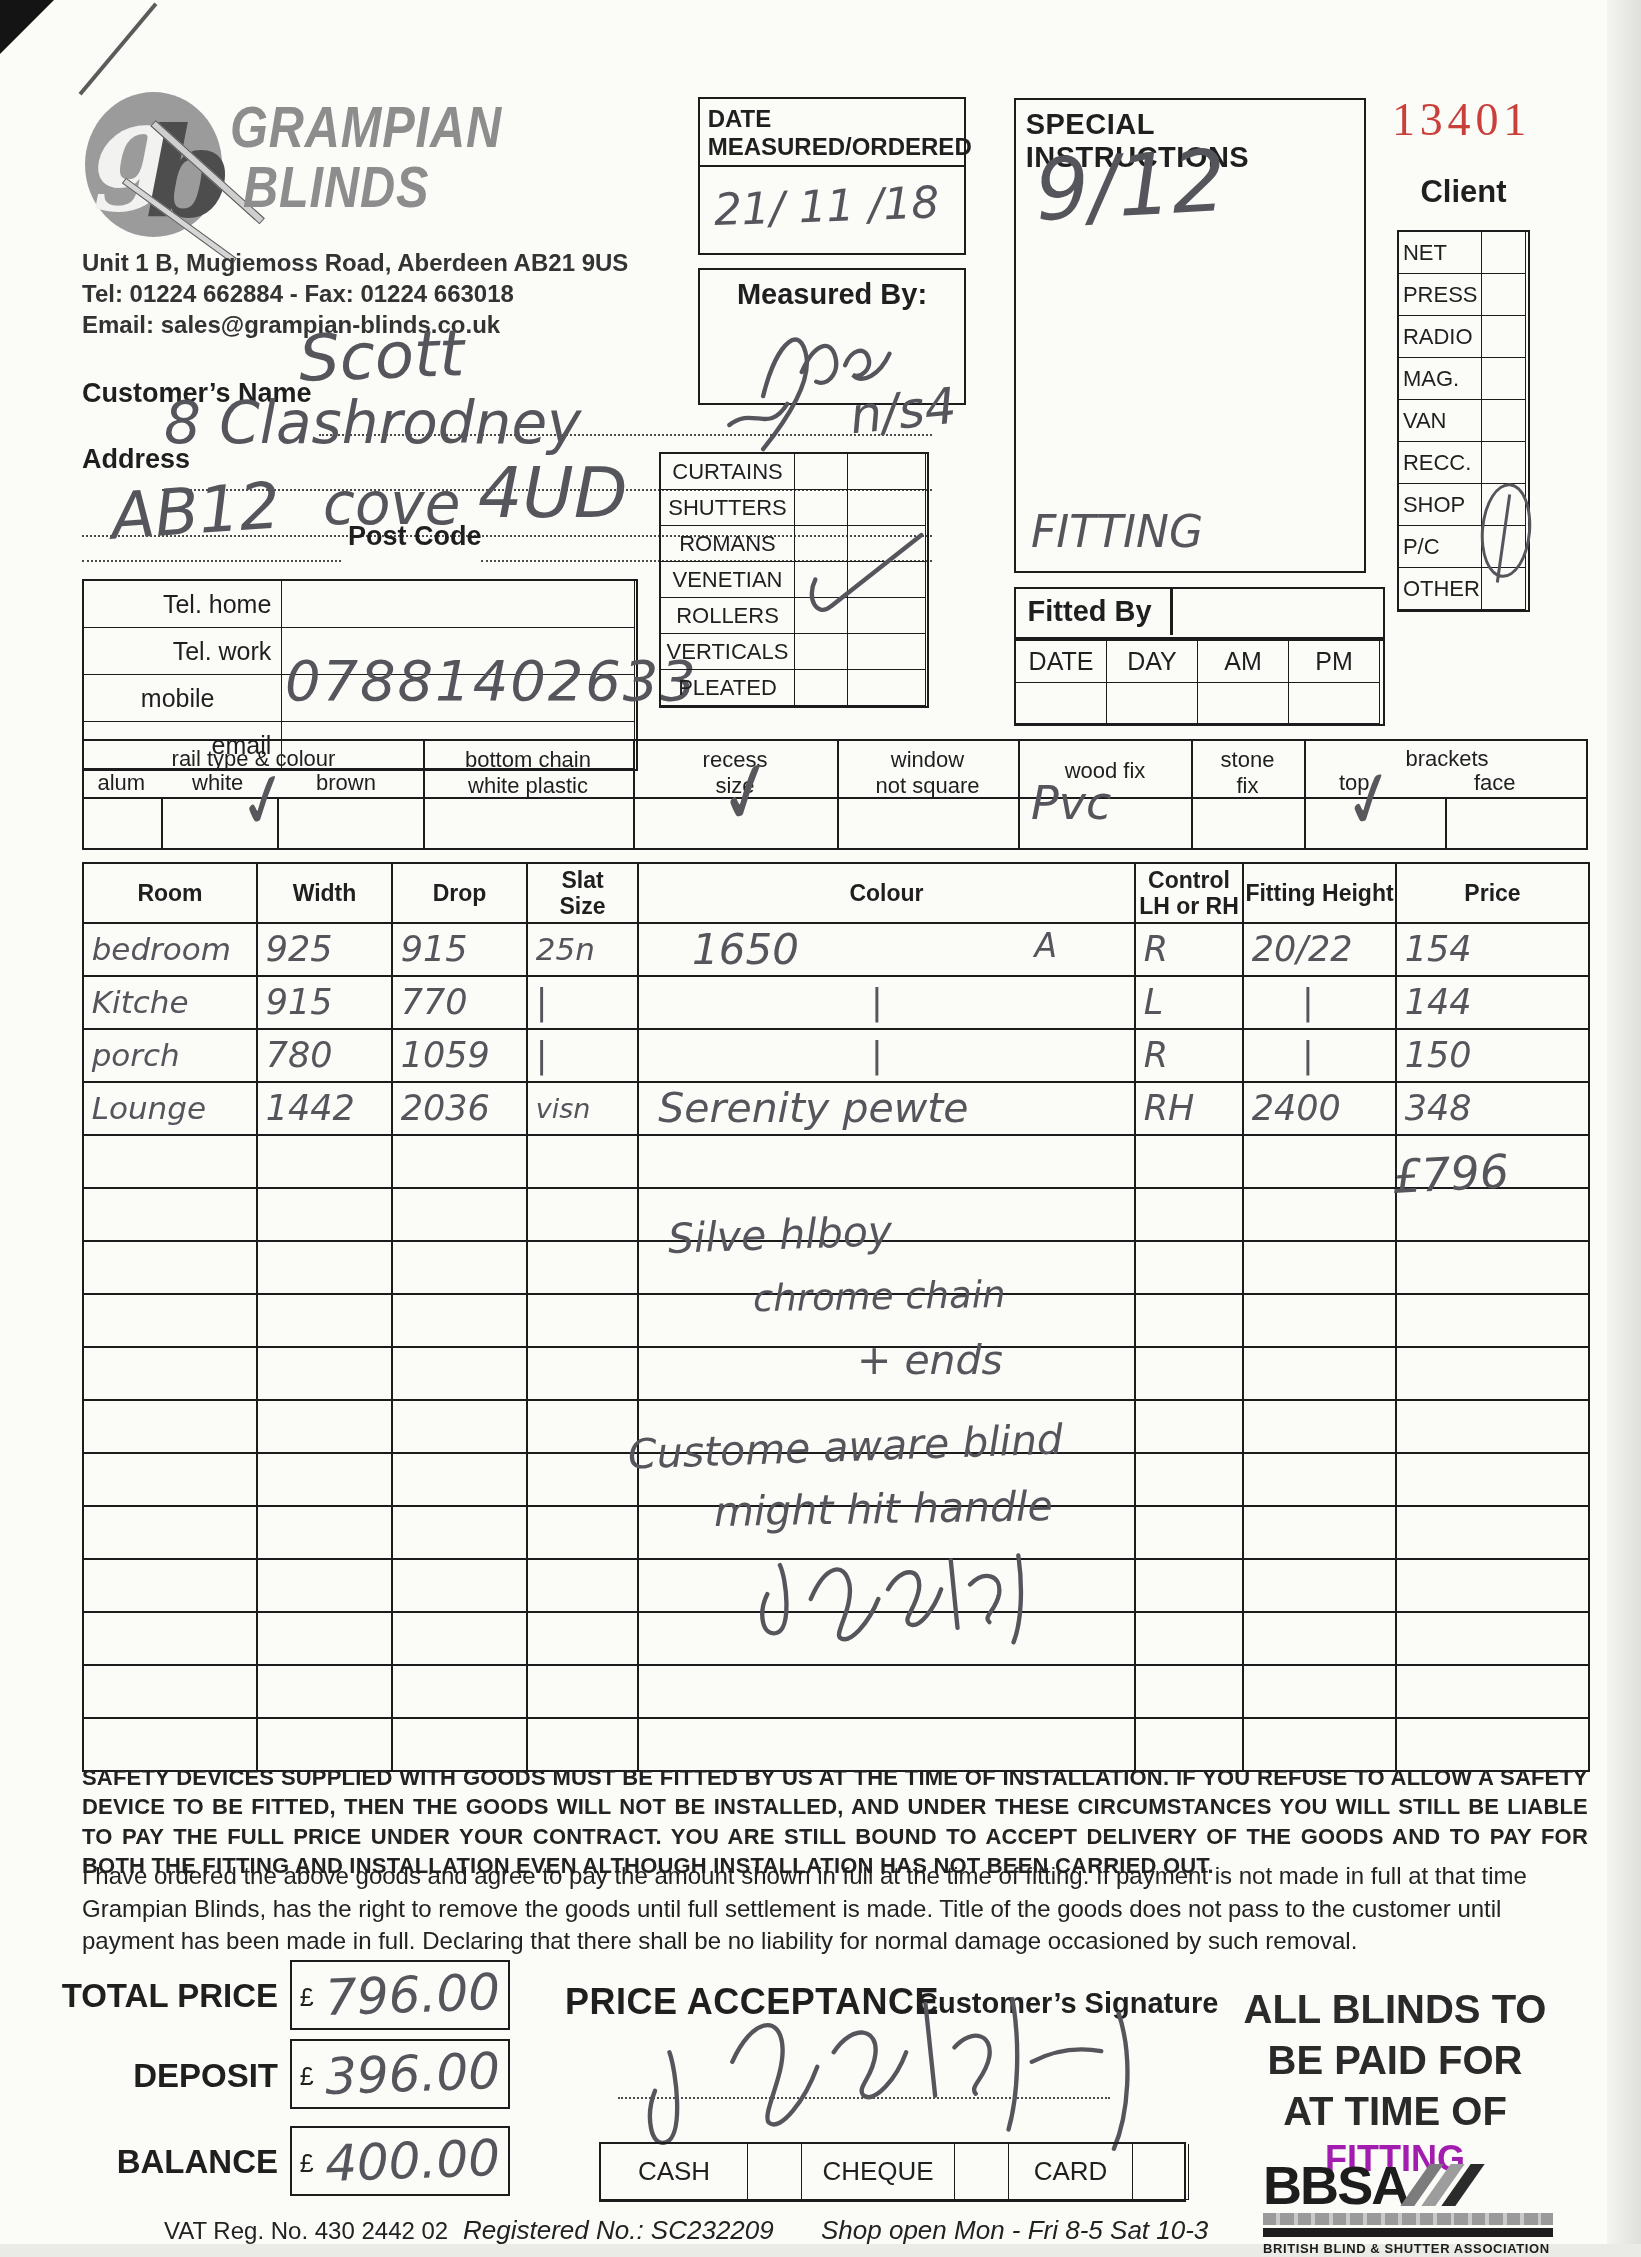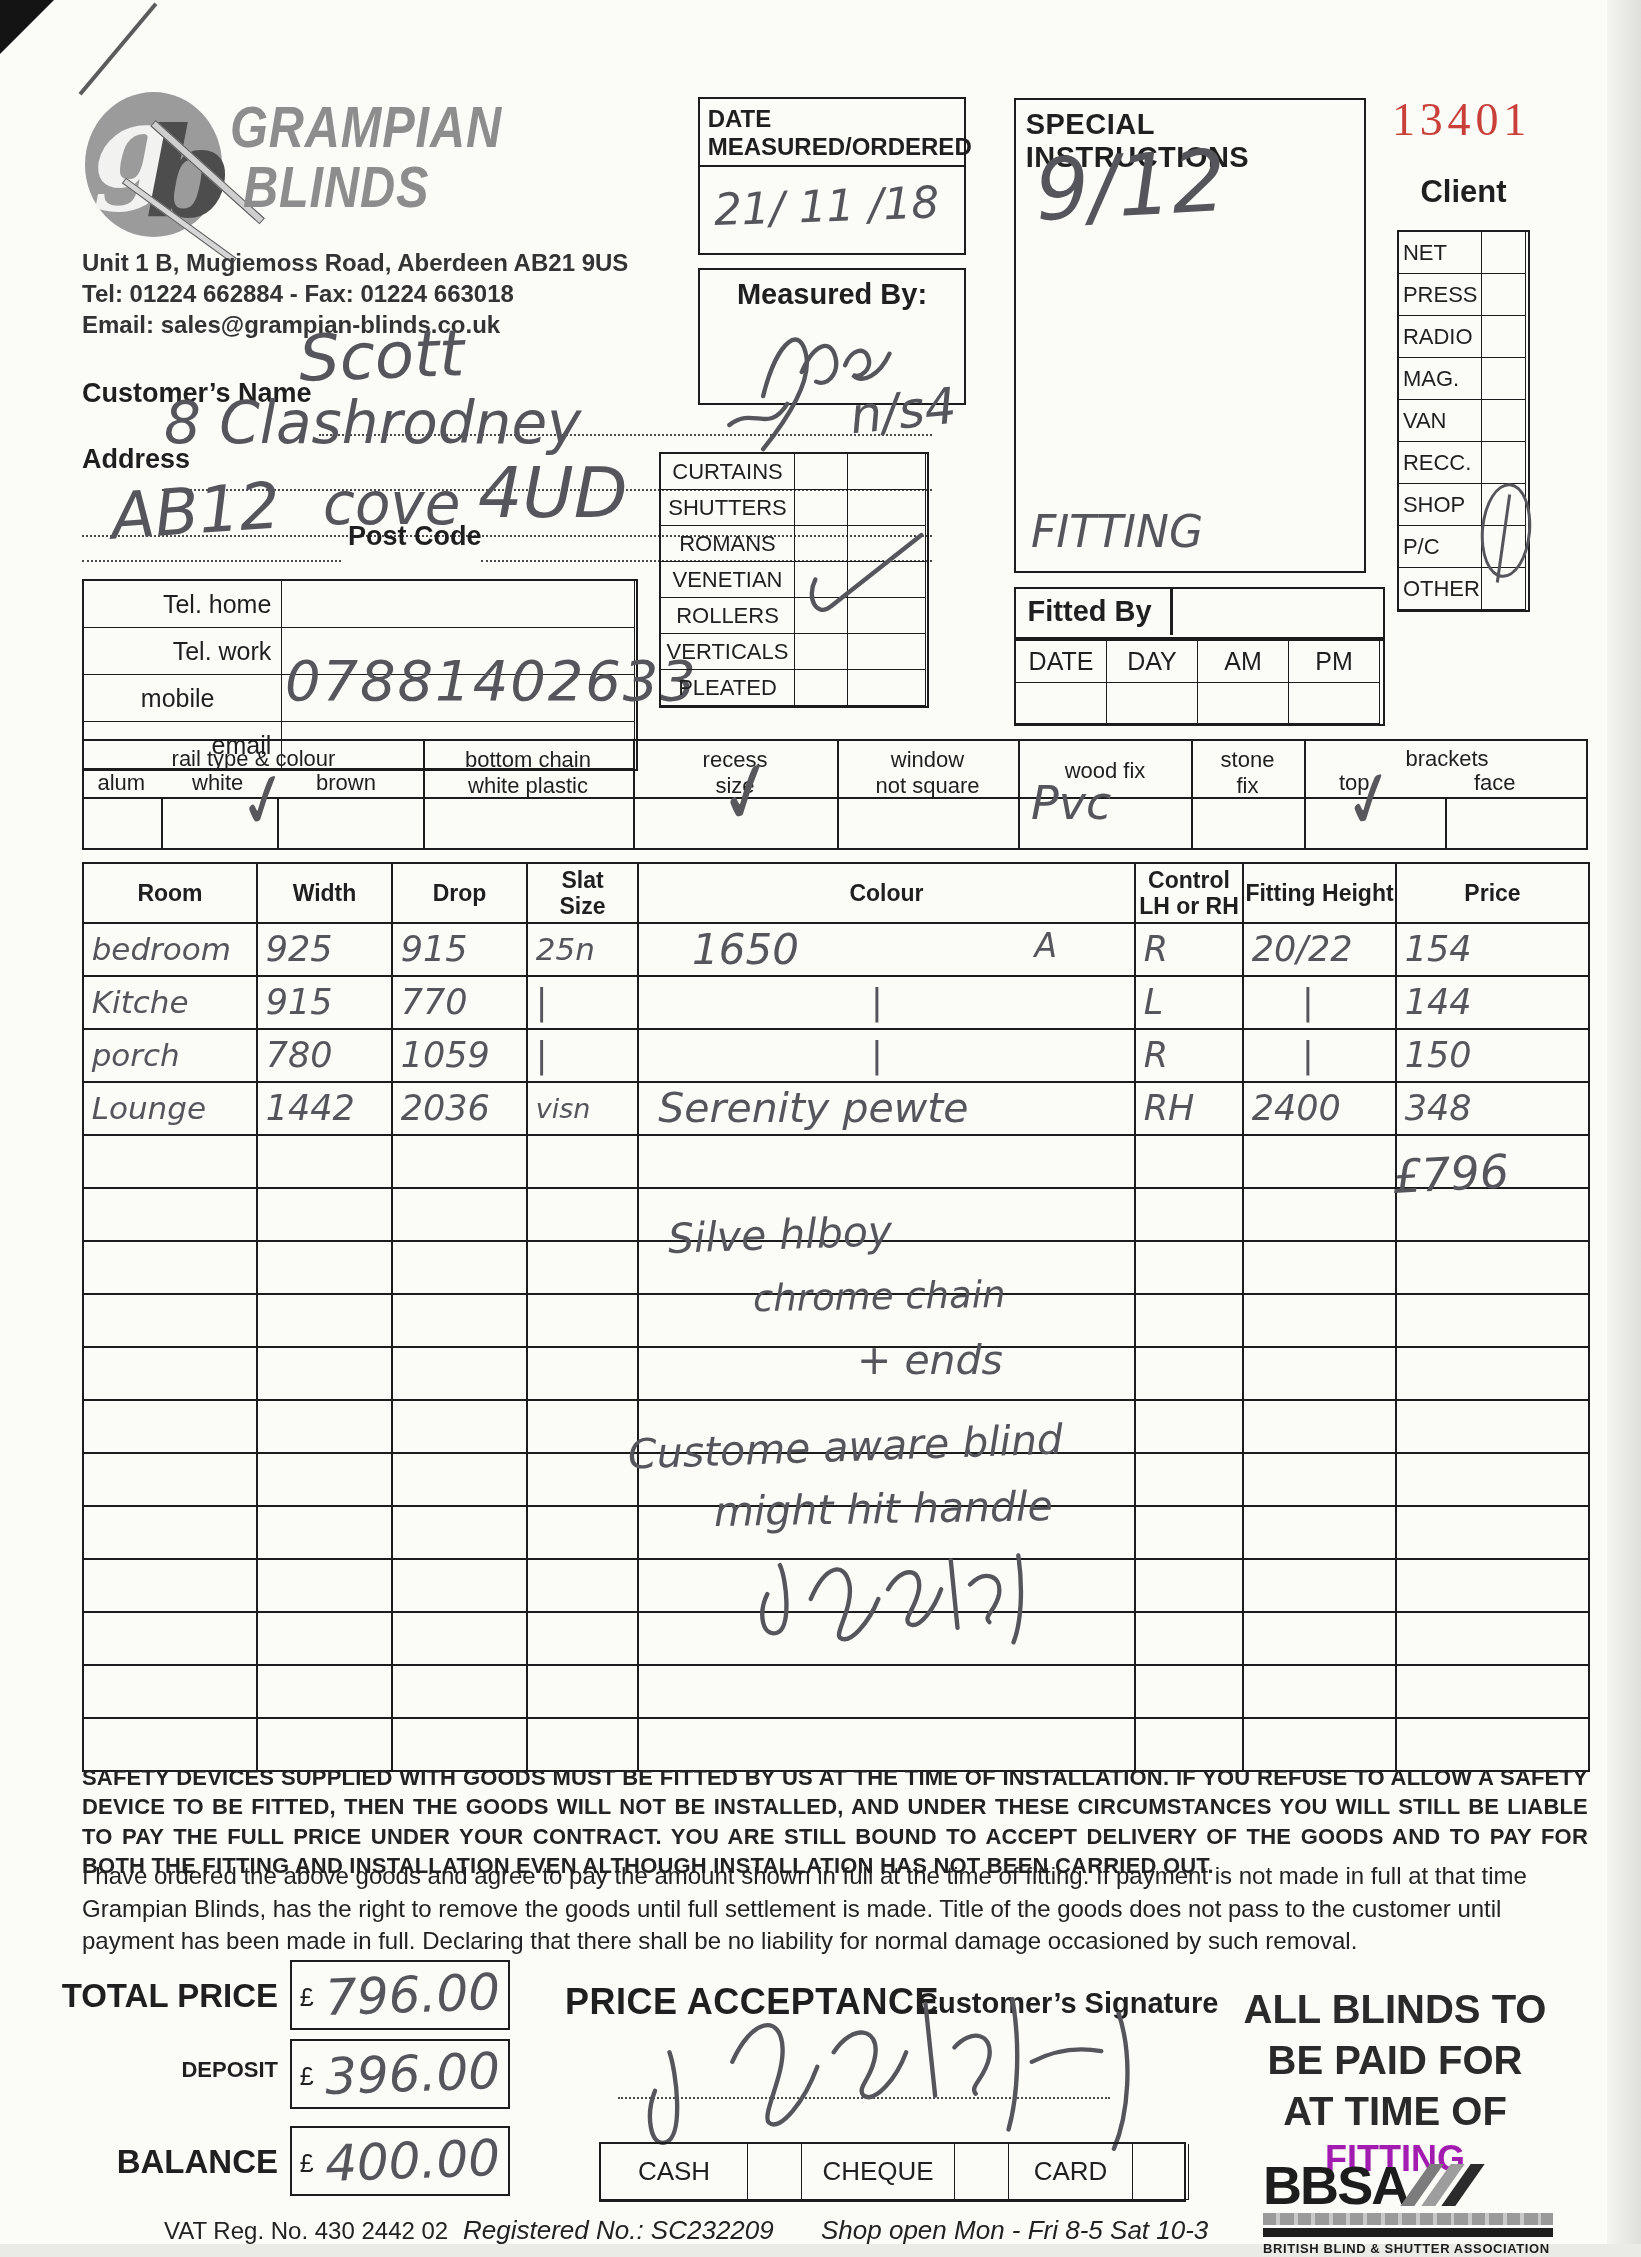--- a/index.html
+++ b/index.html
@@ -478,21 +478,21 @@
   </svg>
 
   <div class="abs terms1" style="left:82px;top:1763px;width:1506px;">SAFETY DEVICES SUPPLIED WITH GOODS MUST BE FITTED BY US AT THE TIME OF INSTALLATION. IF YOU REFUSE TO ALLOW A SAFETY DEVICE TO BE FITTED, THEN THE GOODS WILL NOT BE INSTALLED, AND UNDER THESE CIRCUMSTANCES YOU WILL STILL BE LIABLE TO PAY THE FULL PRICE UNDER YOUR CONTRACT. YOU ARE STILL BOUND TO ACCEPT DELIVERY OF THE GOODS AND TO PAY FOR BOTH THE FITTING AND INSTALLATION EVEN ALTHOUGH INSTALLATION HAS NOT BEEN CARRIED OUT.</div>
   <div class="abs terms2" style="left:82px;top:1860px;width:1477px;">I have ordered the above goods and agree to pay the amount shown in full at the time of fitting. If payment is not made in full at that time Grampian Blinds, has the right to remove the goods until full settlement is made. Title of the goods does not pass to the customer until payment has been made in full. Declaring that there shall be no liability for normal damage occasioned by such removal.</div>
 
   <div class="abs bold" style="left:39px;top:1977px;width:239px;text-align:right;font-size:33px;">TOTAL PRICE</div>
   <div class="abs box" style="left:290px;top:1960px;width:220px;height:70px;">
     <span style="font-size:25px;position:absolute;left:7.7px;top:21px;">£</span>
     <span class="hw" style="font-size:50px;position:absolute;left:33px;top:7.7px;transform:rotate(-2deg);">796.00</span>
   </div>
-  <div class="abs bold" style="left:39px;top:2057px;width:239px;text-align:right;font-size:22px;">DEPOSIT</div>
+  <div class="abs bold" style="left:39px;top:2057px;width:239px;text-align:right;font-size:33px;">DEPOSIT</div>
   <div class="abs box" style="left:290px;top:2039px;width:220px;height:70px;">
     <span style="font-size:25px;position:absolute;left:7.7px;top:21px;">£</span>
     <span class="hw" style="font-size:50px;position:absolute;left:33px;top:7.7px;transform:rotate(-2deg);">396.00</span>
   </div>
   <div class="abs bold" style="left:39px;top:2143px;width:239px;text-align:right;font-size:33px;">BALANCE</div>
   <div class="abs box" style="left:290px;top:2126px;width:220px;height:70px;">
     <span style="font-size:25px;position:absolute;left:7.7px;top:21px;">£</span>
     <span class="hw" style="font-size:50px;position:absolute;left:33px;top:7.7px;transform:rotate(-2deg);">400.00</span>
   </div>
 

